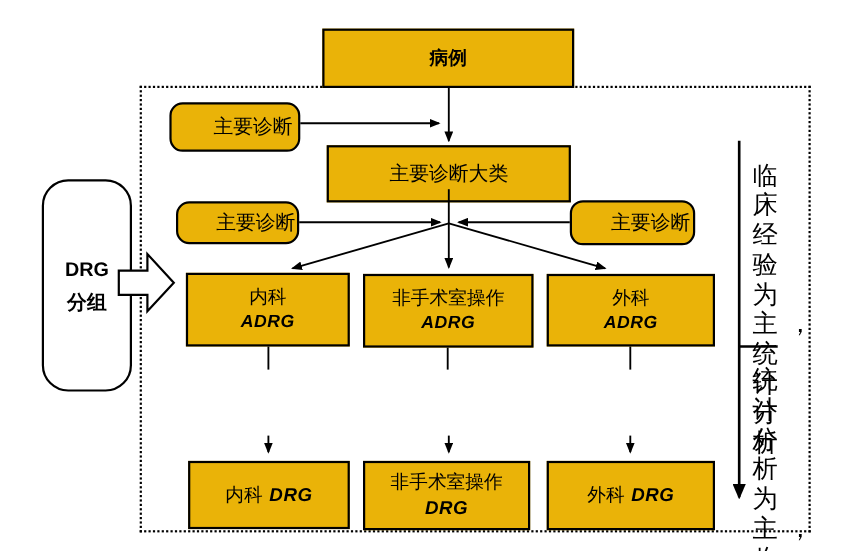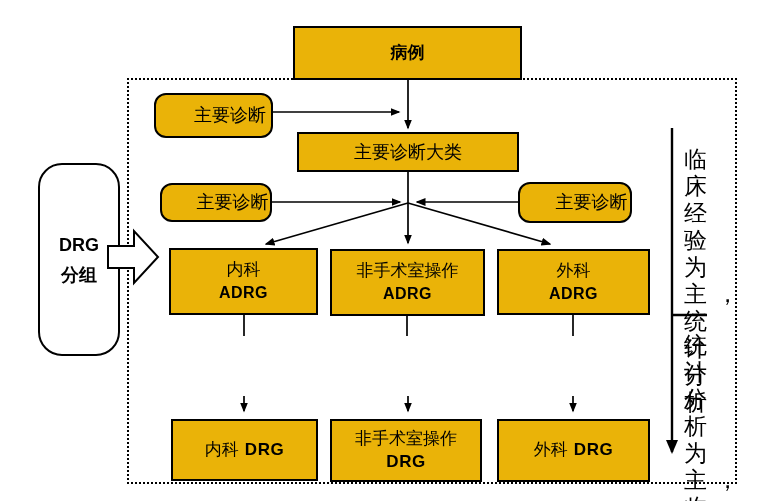--- a/index.html
+++ b/index.html
@@ -14,21 +14,21 @@
   .box{
     border:2px solid #000;background:#eab308;
     display:flex;align-items:center;justify-content:center;
     text-align:center;font-size:17px;line-height:1.35;
   }
   .box.bold{font-weight:bold;}
   .rounded{border-radius:12px;font-size:18px;padding-left:33px;}
   .col{flex-direction:column;}
   .latin{
     font-family:"Liberation Sans","DejaVu Sans",sans-serif;
-    font-weight:bold;font-size:16px;letter-spacing:.5px;
+    font-weight:bold;font-size:16px;letter-spacing:.5px;font-style:italic;
   }
   .mixedline{display:flex;align-items:baseline;gap:6px;}
   .panel{
     border:2px solid #000;border-radius:24px;background:#fff;
     display:flex;flex-direction:column;align-items:center;justify-content:center;
     font-weight:bold;font-size:18px;line-height:30px;
     font-family:"Liberation Sans","DejaVu Sans",sans-serif;
   }
   .widebox{
     border:2px solid #000;background:#fff;display:flex;align-items:center;justify-content:center;
@@ -55,21 +55,21 @@
 
   <div class="abs panel" style="left:38px;top:163px;width:82px;height:193px;">
     <span>DRG</span>
     <span>分组</span>
   </div>
 
   <div class="abs box rounded" style="left:154px;top:93px;width:119px;height:45px;">
     <span>主要诊断</span>
   </div>
 
-  <div class="abs box" style="left:297px;top:132px;width:222px;height:40px;font-size:18px;">
+  <div class="abs box" style="left:297px;top:132px;width:222px;height:52px;font-size:18px;">
     <span>主要诊断大类</span>
   </div>
 
   <div class="abs box rounded" style="left:160px;top:183px;width:112px;height:39px;">
     <span>主要诊断</span>
   </div>
 
   <div class="abs box rounded" style="left:518px;top:182px;width:114px;height:41px;">
     <span>主要诊断</span>
   </div>

